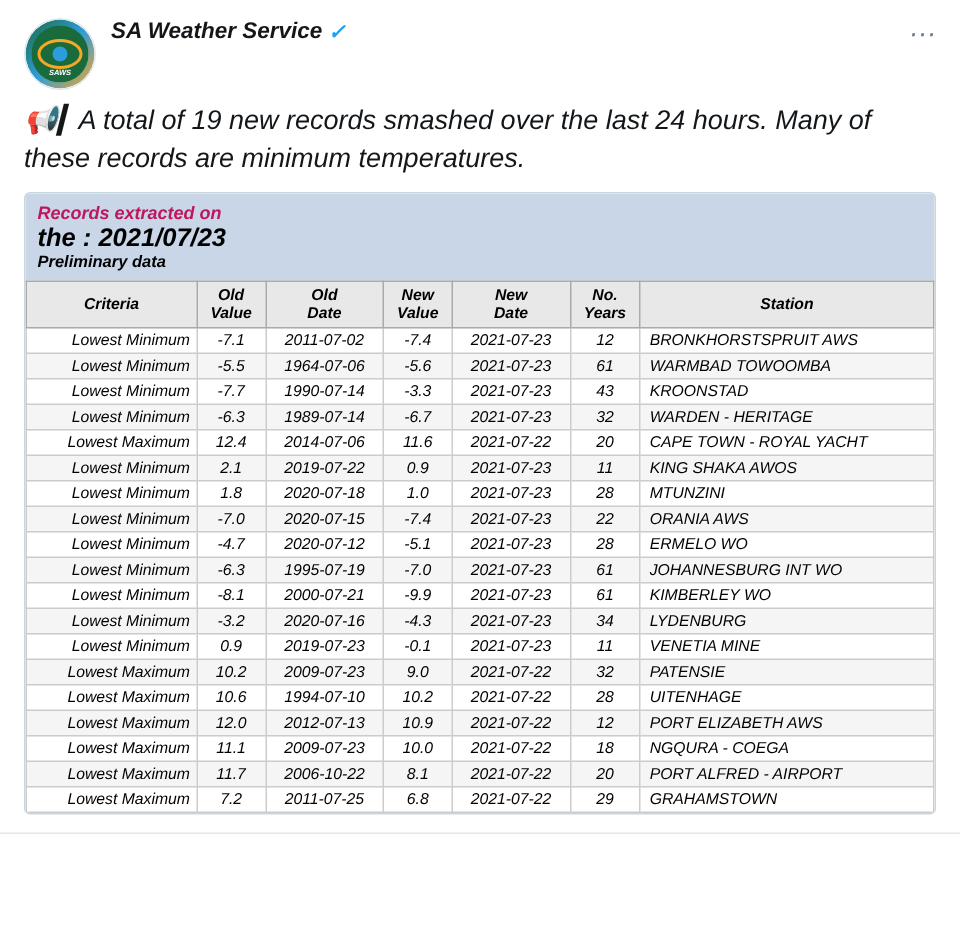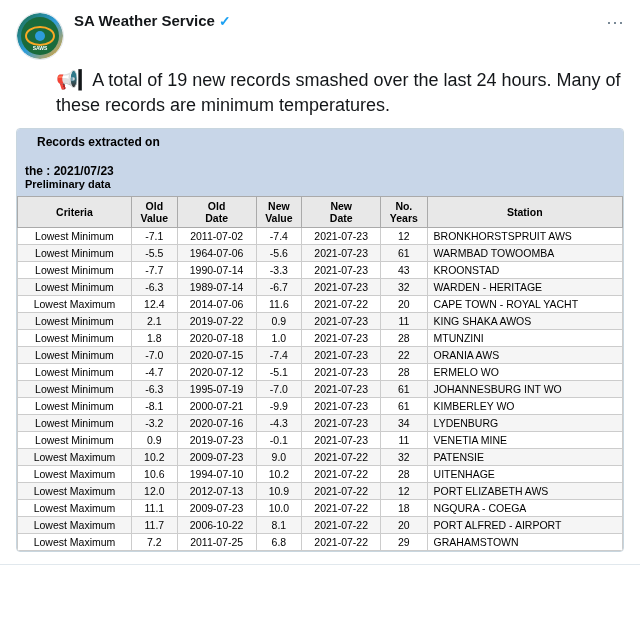--- a/index.html
+++ b/index.html
@@ -8,20 +8,21 @@
       background: #fff;
       width: 640px;
       min-height: 622px;
       overflow-x: hidden;
     }
     .tweet-container {
       width: 640px;
       background: #fff;
       padding: 12px 16px;
       border-bottom: 1px solid #e1e8ed;
+      font-style: italic;
     }
     .tweet-header {
       display: flex;
       align-items: flex-start;
       margin-bottom: 8px;
     }
     .avatar {
       width: 48px;
       height: 48px;
       border-radius: 50%;
@@ -70,43 +71,40 @@
       margin-left: auto;
       color: #657786;
       font-size: 18px;
       cursor: pointer;
     }
     .tweet-text {
       font-size: 18px;
       line-height: 1.4;
       color: #14171a;
       margin-bottom: 10px;
-      margin-left: 40px;
     }
     .data-card {
       border: 1px solid #c8d6df;
       border-radius: 4px;
       overflow: hidden;
       font-size: 11px;
     }
     .card-header {
       background: #c8d6e8;
       padding: 6px 8px;
     }
     .card-header-title {
       font-weight: bold;
-      color: #000000;
+      color: #be185d;
       font-size: 12px;
-      margin-left: 12px;
     }
     .card-header-date {
-      font-size: 12px;
+      font-size: 17px;
       color: #000;
       font-weight: bold;
-      margin-top: 15px;
     }
     .card-header-subtitle {
       font-size: 11px;
       font-weight: bold;
       color: #000;
     }
     .data-table {
       width: 100%;
       border-collapse: collapse;
       font-size: 10.5px;
@@ -119,21 +117,21 @@
       text-align: center;
       font-weight: bold;
       color: #000;
     }
     .data-table td {
       border: 1px solid #ccc;
       padding: 2px 4px;
       color: #000;
     }
     .data-table td:first-child {
-      text-align: center;
+      text-align: right;
     }
     .data-table td:not(:first-child):not(:last-child) {
       text-align: center;
     }
     .data-table td:last-child {
       text-align: left;
       padding-left: 6px;
     }
     .data-table tr:nth-child(odd) td {
       background: #fff;

